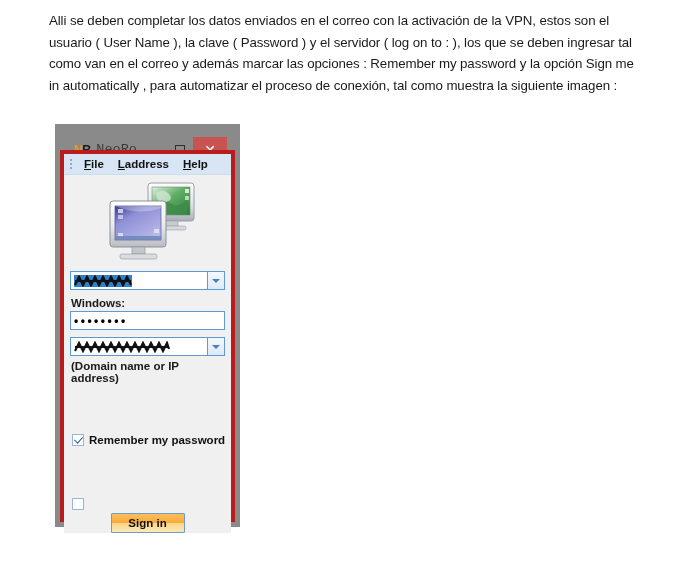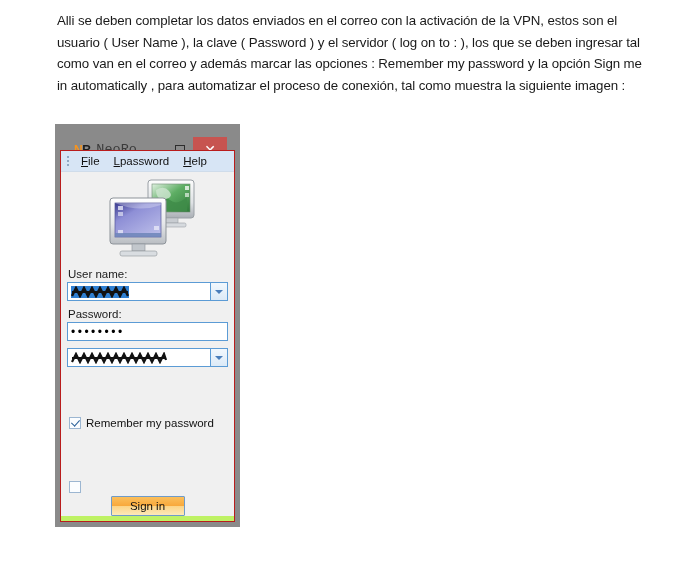--- a/index.html
+++ b/index.html
@@ -11,21 +11,21 @@
     width: 697px;
     height: 584px;
     font-family: "Liberation Sans", sans-serif;
     overflow: hidden;
     position: relative;
   }
 
   
   .doc-text {
     position: absolute;
-    left: 57px;
+    left: 49px;
     top: 10px;
     width: 590px;
     font-size: 13.3px;
     line-height: 21.5px;
     color: #1a1a1a;
     text-align: left;
     letter-spacing: -0.1px;
   }
 
   
@@ -106,23 +106,24 @@
     font-weight: 400;
   }
 
   
   .client {
     position: absolute;
     left: 4px;
     top: 25px;
     right: 4px;
     bottom: 4px;
-    background: #bef264;
-    border: 1px solid #b91c1c;
-    box-sizing: border-box;
+    background: #7f1d1d;
+    border: 4px solid #b91c1c;
+    box-sizing: border-box;
+    font-weight: bold;
   }
 
   
   .menubar {
     height: 20px;
     background: #d7e5f5;
     display: flex;
     align-items: center;
     font-size: 11.5px;
     color: #111111;
@@ -320,21 +321,21 @@
 
   <div class="client">
 
     <div class="menubar">
       <span class="grip">
         <i></i>
           <i></i>
           <i></i>
       </span>
       <span class="menu-item"><u>F</u><span>ile</span></span>
-      <span class="menu-item"><u>L</u><span>password</span></span>
+      <span class="menu-item"><u>L</u><span>address</span></span>
       <span class="menu-item"><u>H</u><span>elp</span></span>
     </div>
 
     <div class="hero">
       <svg width="104" height="88" viewBox="0 0 104 88">
         <defs>
           <linearGradient id="backScreen" x1="0" y1="0" x2="1" y2="1">
             <stop offset="0%" stop-color="#dff0e0"></stop>
             <stop offset="45%" stop-color="#5eae64"></stop>
             <stop offset="100%" stop-color="#2f7a3a"></stop>
@@ -377,56 +378,56 @@
           <rect x="58" y="50" width="5" height="4" fill="#e6e7f7" opacity="0.8"></rect>
           <rect x="19" y="57" width="46" height="4" fill="#6d85b8" opacity="0.85"></rect>
           <rect x="36" y="68" width="13" height="7" fill="#c2c7cc" stroke="#8d9399" stroke-width="0.6"></rect>
           <rect x="24" y="75" width="37" height="5" rx="2" fill="#d9dde1" stroke="#8d9399" stroke-width="0.6"></rect>
         </g>
       </svg>
     </div>
 
     <div class="form">
 
-      <div class="field-label">User name:</div>
       <div class="input-row">
         <div class="textbox">
           <span class="redacted selected" style="width:58px;">
             <svg class="scribble" viewBox="0 0 58 12" preserveAspectRatio="none">
               <path d="M1 10 L5 2 L9 10 L13 2 L17 10 L21 2 L25 10 L29 2 L33 10 L37 2 L41 10 L45 2 L49 10 L53 2 L57 10" stroke="#111111" stroke-width="2.4" fill="none"></path>
               <path d="M1 6 L57 6" stroke="#111111" stroke-width="2" fill="none"></path>
             </svg>
           </span>
         </div>
         <div class="combo-btn">
           <span class="arrow"></span>
         </div>
       </div>
 
-      <div class="field-label">Password:</div>
+      <div class="field-label">Windows:</div>
       <div class="input-row">
         <div class="textbox plain">
           <span class="pw-dots">••••••••</span>
         </div>
       </div>
 
       <div class="input-row">
         <div class="textbox">
           <span class="redacted" style="width:96px;">
             <svg class="scribble" viewBox="0 0 96 12" preserveAspectRatio="none">
               <path d="M1 10 L5 2 L9 10 L13 2 L17 10 L21 2 L25 10 L29 2 L33 10 L37 2 L41 10 L45 2 L49 10 L53 2 L57 10 L61 2 L65 10 L69 2 L73 10 L77 2 L81 10 L85 2 L89 10 L93 2 L95 8" stroke="#111111" stroke-width="2.2" fill="none"></path>
               <path d="M1 6 L95 6" stroke="#111111" stroke-width="2" fill="none"></path>
             </svg>
           </span>
         </div>
         <div class="combo-btn">
           <span class="arrow"></span>
         </div>
       </div>
 
+      <div class="hint">(Domain name or IP address)</div>
 
       <div class="checks">
         <div class="check-row">
           <span class="checkbox checked"></span>
           <span class="check-label">Remember my password</span>
         </div>
         <div class="check-row">
           <span class="checkbox"></span>
         </div>
       </div>

